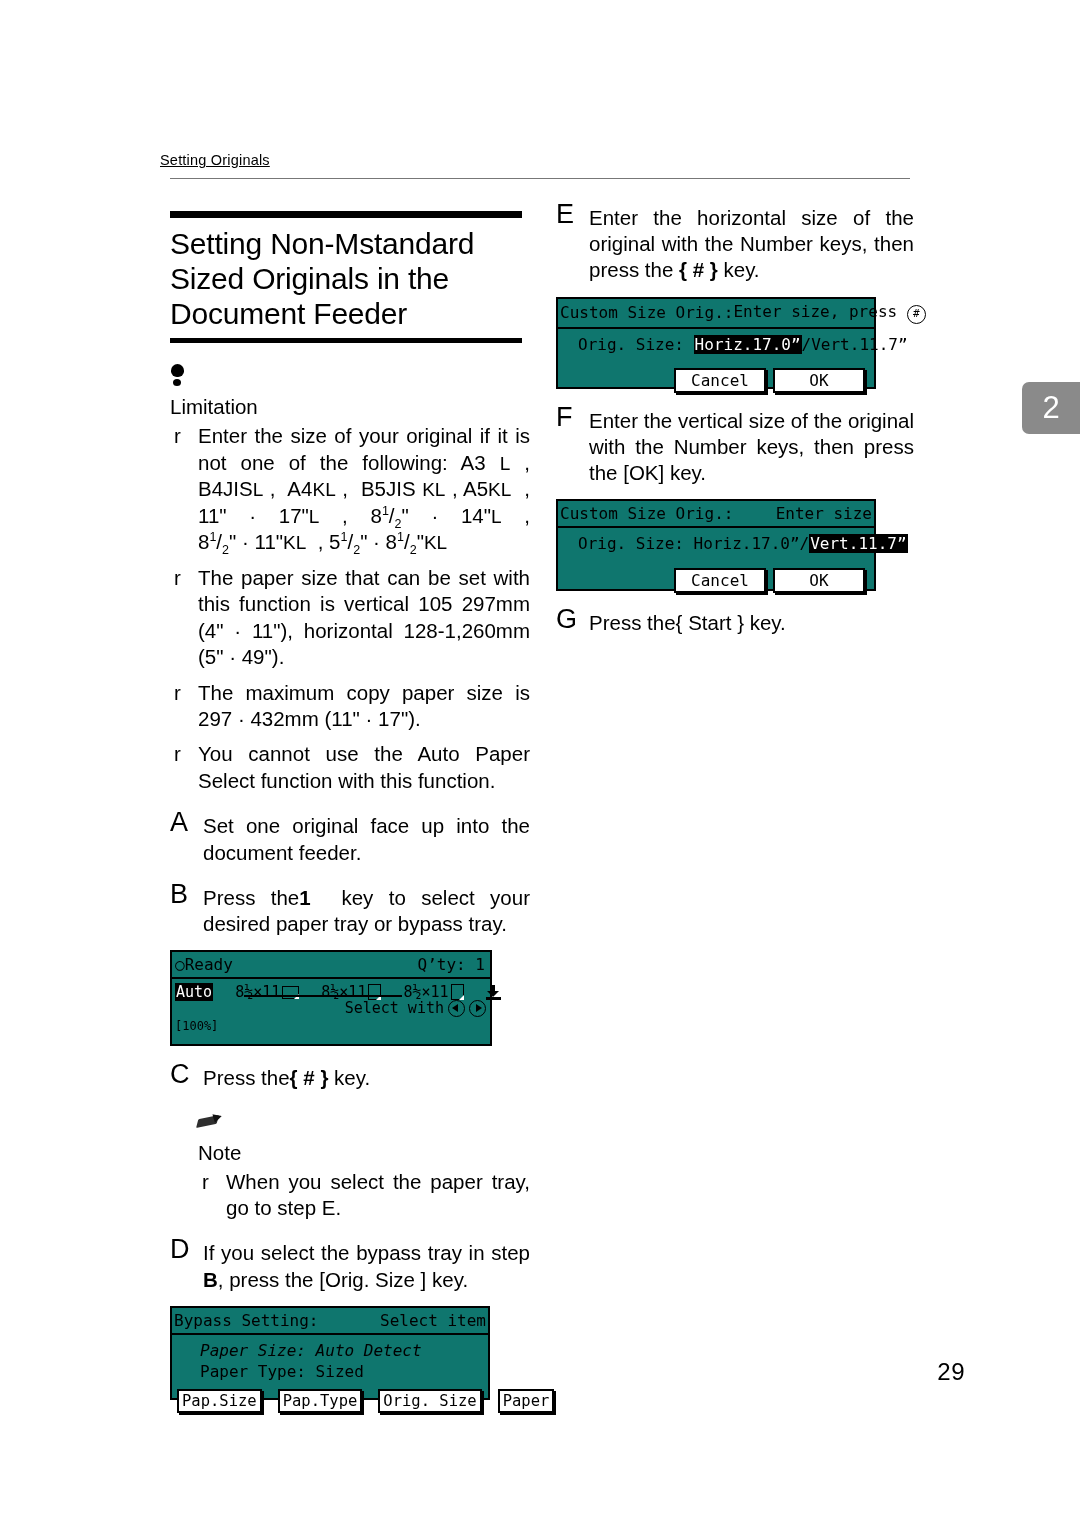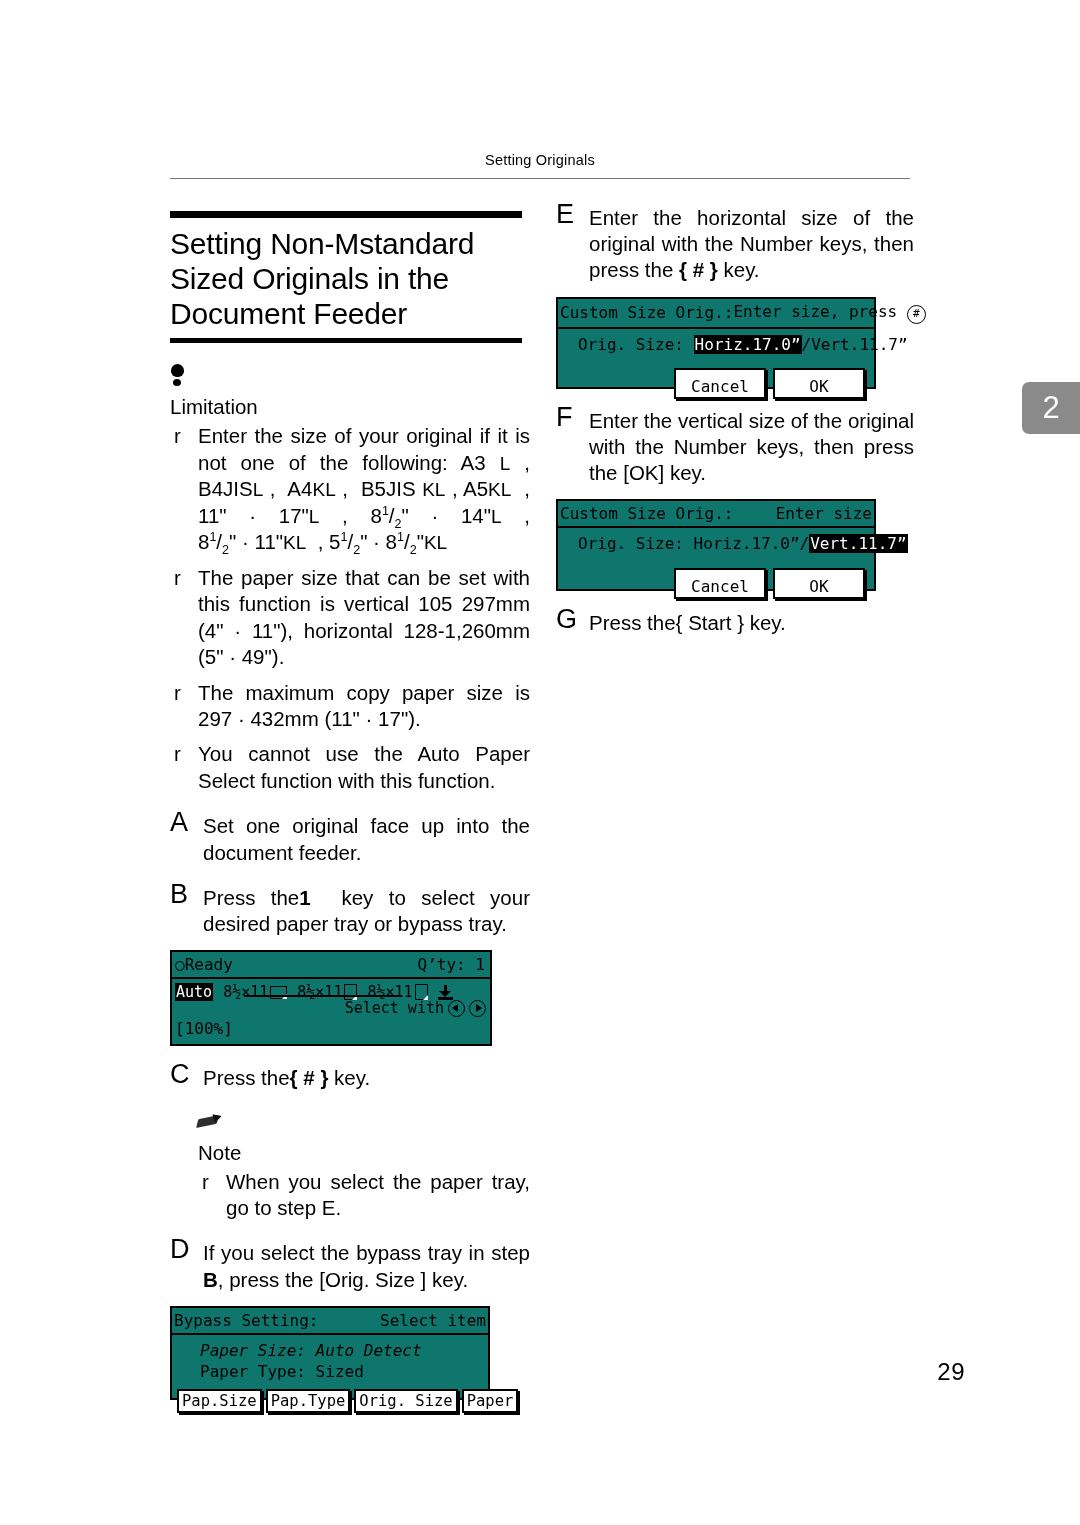--- a/index.html
+++ b/index.html
@@ -9,22 +9,22 @@
     font-family:"Liberation Sans", sans-serif;
     color:#000;
     position:relative;
     overflow:hidden;
   }
 
   
   .page { position:absolute; inset:0; }
 
   .running-head {
-    position:absolute; left:170px; top:152px; width:740px;
-    text-align:center; font-size:14.5px; letter-spacing:.2px;
+    position:absolute; left:160px; top:152px; width:740px;
+    text-align:left; font-size:14.5px; letter-spacing:.2px;text-decoration:underline;
   }
   .head-rule {
     position:absolute; left:170px; top:178px; width:740px; height:1px;
     background:#777;
   }
 
   .chapter-tab {
     position:absolute; right:0px; top:382px;
     width:58px; height:52px;
     background:#8a8a8a;
@@ -145,31 +145,31 @@
   }
   .lcd-body { padding:5px 6px 4px 6px; }
   .lcd-line { white-space:nowrap; line-height:1.35; }
   .inv {
     background:#000; color:#fff; padding:0 1px;
   }
   .lcd-btnrow {
     display:flex; gap:7px; padding:3px 5px 5px 5px; align-items:center;
   }
   .lcd-btn {
-    border:2px solid #000; padding:7px 8px 1px 8px;
+    border:2px solid #000; padding:1px 8px 1px 8px;
     box-shadow:2px 2px 0 #000;
     background:#fff; font-size:16px; white-space:nowrap;
   }
   .flex-right { margin-left:auto; }
 
   
   .lcd-ready { width:322px; height:96px; }
   .lcd-ready .lcd-titlebar { font-size:16px; padding-left:3px; padding-right:5px; }
   .ready-mid {
-    display:flex; align-items:center; gap:10px; padding:4px 4px 0 3px;
+    display:flex; align-items:center; gap:22px; padding:4px 4px 0 3px;
     font-size:15px; white-space:nowrap;text-align:right;
   }
   .tray-item { display:inline-flex; align-items:center; gap:2px; font-size:15px; }
   .sheet-land {
     display:inline-block; width:15px; height:11px;
     border:1.6px solid #000; position:relative;
   }
   .sheet-land::after{
     content:""; position:absolute; right:-1px; bottom:-1px;
     border-left:5px solid transparent; border-bottom:5px solid #fff;
@@ -206,35 +206,35 @@
   }
   .arrow-btn::after{
     content:""; position:absolute; top:3px;
     border-top:4px solid transparent; border-bottom:4px solid transparent;
   }
   .arrow-left::after { left:3px; border-right:6px solid #000; }
   .arrow-right::after{ right:3px; border-left:6px solid #000; }
   .rule-in {
     height:2px; background:#000; position:absolute; left:72px; right:88px; top:43px;
   }
-  .pct { padding:2px 3px 0 3px; font-size:16px; }
+  .pct { padding:2px 3px 0 3px; font-size:12px; }
   .hash-circle {
     display:inline-block; width:17px; height:17px; border-radius:50%;
     border:1.8px solid #000; position:relative; font-size:11px;
     line-height:15px; text-align:center; font-family:"DejaVu Sans Mono", monospace;
   }
 
   
   .lcd-custom { width:320px; height:92px; }
   .lcd-custom .lcd-titlebar { font-size:16px; }
 
   
   .lcd-bypass { width:320px; height:94px; }
   .lcd-bypass .lcd-titlebar { font-size:16px; }
-  .lcd-bypass .lcd-btnrow { padding-top:2px; gap:4px; }
+  .lcd-bypass .lcd-btnrow { padding-top:2px; gap:16px; }
   .lcd-bypass .lcd-btn { padding:1px 3px; font-size:15.5px; }
 
   .nowrap { white-space:nowrap; }
 </style>
 </head>
 <body>
 
 <div class="page">
 
   <div class="running-head">Setting Originals</div>

